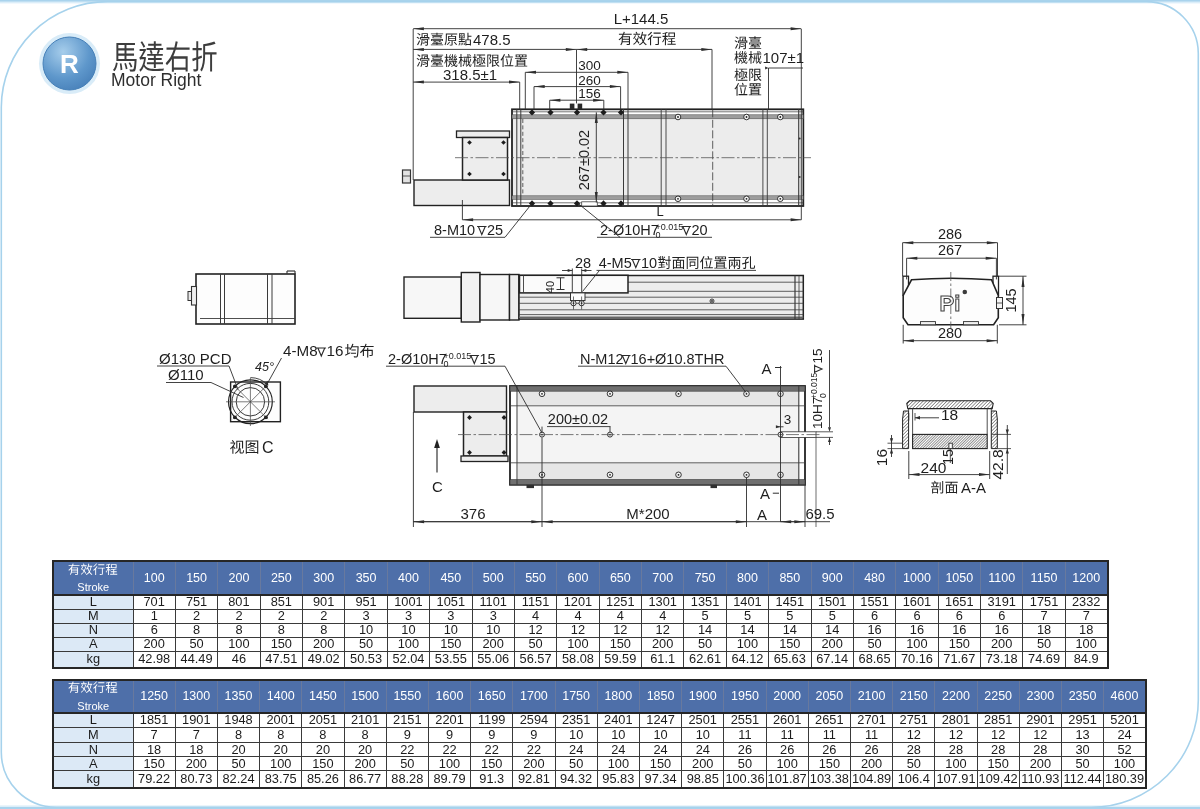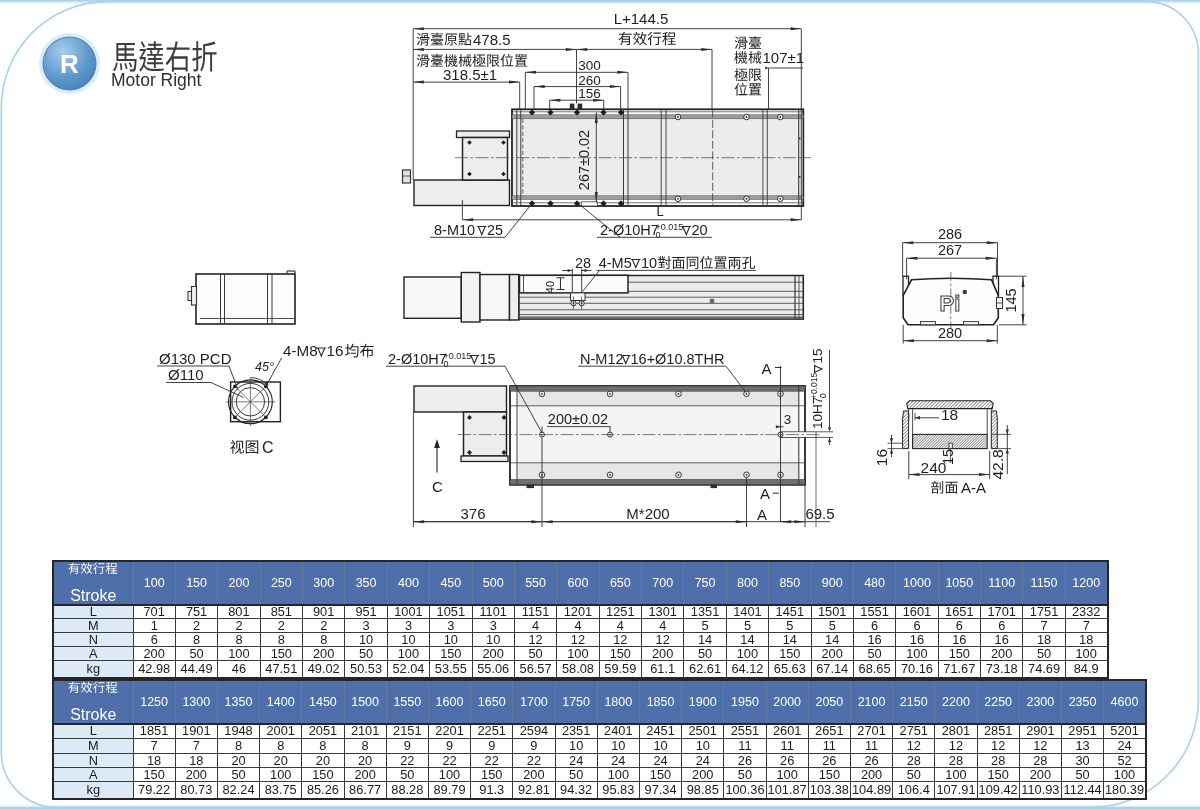--- a/index.html
+++ b/index.html
@@ -5,21 +5,21 @@
 body{width:1200px;height:809px;overflow:hidden;font-family:"Liberation Sans",sans-serif}
 .page{position:relative;width:1200px;height:809px}
 .lay{position:absolute;left:0;top:0}
 table.spec{position:absolute;border-collapse:collapse;table-layout:fixed;font-family:"Liberation Sans",sans-serif}
 table.spec td,table.spec th{border:1px solid #3a3a3a;text-align:center;vertical-align:middle;padding:0;font-weight:normal;overflow:hidden}
 table.spec{border:2px solid #262626}
 table.spec tr.hd th{background:#4e6fa9;color:#fff;font-size:12.5px;border-color:#68799e;border-bottom:2px solid #262626}
 table.spec td{font-size:12.8px;line-height:12px;color:#1c1c1c;background:#fff;border-top-width:1.5px}
 table.spec td.c0{background:#dce9f6}
 .hcjk{line-height:1}
-.hstroke{font-size:16px;margin-top:9px}
+.hstroke{font-size:11px;margin-top:3px}
 </style></head>
 <body>
 <div class="page">
 
 <svg class="lay" width="1200" height="809" viewBox="0 0 1200 809">
 <defs>
 <radialGradient id="gradR" cx="0.38" cy="0.28" r="0.9">
 <stop offset="0" stop-color="#a6cdeb"></stop>
           <stop offset="0.55" stop-color="#5e97cb"></stop>
           <stop offset="1" stop-color="#3f77b2"></stop>
@@ -643,21 +643,21 @@
           <td>1201</td>
           <td>1251</td>
           <td>1301</td>
           <td>1351</td>
           <td>1401</td>
           <td>1451</td>
           <td>1501</td>
           <td>1551</td>
           <td>1601</td>
           <td>1651</td>
-          <td>1701</td>
+          <td>3191</td>
           <td>1751</td>
           <td>2332</td>
         </tr>
 <tr style="height:14px">
           <td class="c0">M</td>
           <td>1</td>
           <td>2</td>
           <td>2</td>
           <td>2</td>
           <td>2</td>
@@ -806,25 +806,25 @@
 <tr style="height:15px">
           <td class="c0">L</td>
           <td>1851</td>
           <td>1901</td>
           <td>1948</td>
           <td>2001</td>
           <td>2051</td>
           <td>2101</td>
           <td>2151</td>
           <td>2201</td>
-          <td>2251</td>
+          <td>1199</td>
           <td>2594</td>
           <td>2351</td>
           <td>2401</td>
-          <td>2451</td>
+          <td>1247</td>
           <td>2501</td>
           <td>2551</td>
           <td>2601</td>
           <td>2651</td>
           <td>2701</td>
           <td>2751</td>
           <td>2801</td>
           <td>2851</td>
           <td>2901</td>
           <td>2951</td>

